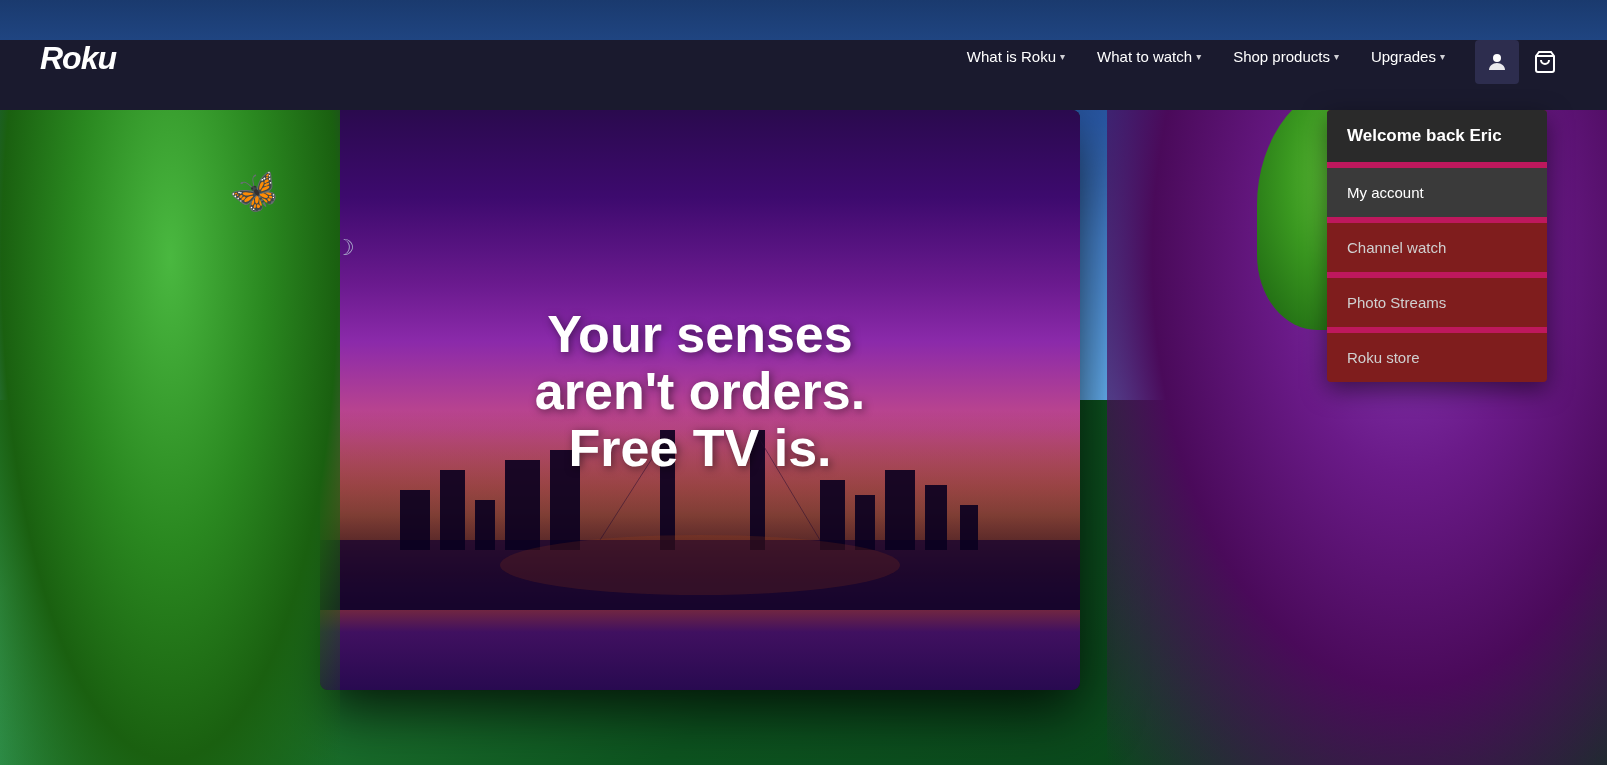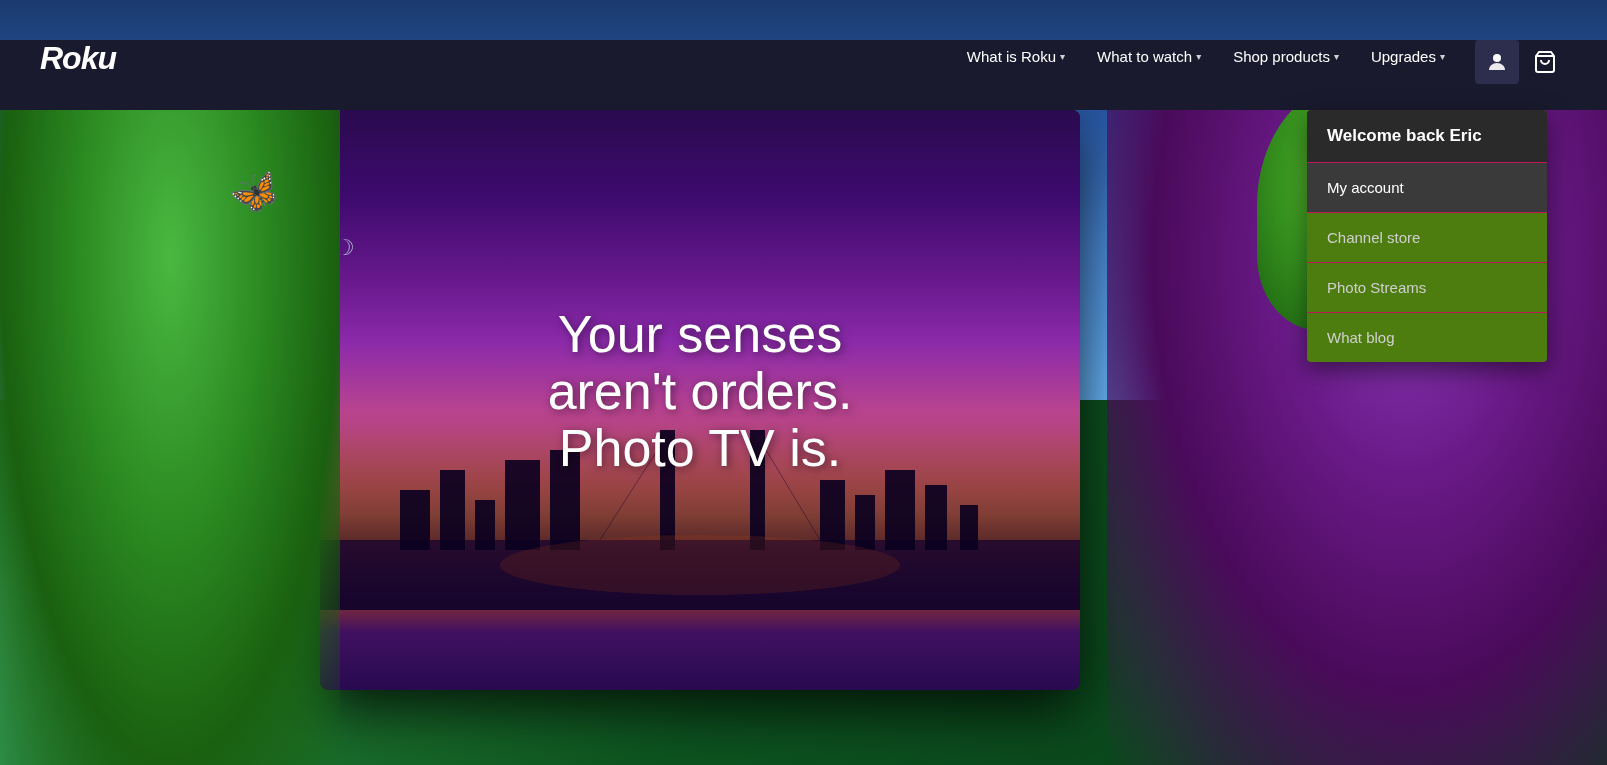--- a/index.html
+++ b/index.html
@@ -74,40 +74,40 @@
       color: white;
       font-size: 20px;
     }
     .icon-btn.active { background: #2d2d4e; }
 
     
     .dropdown-menu {
       position: absolute;
       top: 110px;
       right: 60px;
-      background: #4d7c0f;
-      width: 240px;
+      background: #7f1d1d;
+      width: 220px;
       border-radius: 4px;
       overflow: hidden;
       z-index: 200;
       box-shadow: 0 8px 24px rgba(0,0,0,0.5);
     }
     .dropdown-header {
       background: #2a2a2a;
       padding: 16px 20px;
       color: white;
       font-size: 17px;
       font-weight: 600;
     }
     .dropdown-item {
       padding: 16px 20px;
       color: #d0d0d0;
       font-size: 15px;
       cursor: pointer;
-      border-top: 1px solid #be185d;
+      border-top: 6px solid #be185d;
     }
     .dropdown-item.highlighted { background: #3a3a3a; color: white; }
 
     
     .hero {
       position: absolute;
       top: 0;
       left: 0;
       width: 1607px;
       height: 765px;
@@ -168,21 +168,21 @@
       background: linear-gradient(180deg, transparent 0%, #1a0a3a80 50%, #0a0520 100%);
     }
     .tv-text {
       position: absolute;
       top: 50%;
       left: 50%;
       transform: translate(-50%, -55%);
       text-align: center;
       color: white;
       font-size: 52px;
-      font-weight: 400;
+      font-weight: 700;
       line-height: 1.1;
       text-shadow: 2px 2px 8px rgba(0,0,0,0.5);
       width: 600px;
       z-index: 10;
     }
 
     
     .foliage-left {
       position: absolute;
       left: 0;
@@ -323,29 +323,29 @@
             <rect x="640" y="95" width="18" height="45"></rect>
           </g>
 
           <ellipse cx="380" cy="155" rx="200" ry="30" fill="#c04a10" opacity="0.15"></ellipse>
         </svg>
       </div>
 
       <div class="tv-text">
         <div>Your senses</div>
         <div>aren't orders.</div>
-        <div>Photo TV is.</div>
+        <div>Free TV is.</div>
       </div>
     </div>
   </div>
 
   <div class="foliage-right"></div>
 
   <div class="trees-right-green"></div>
 </div>
 
 <div class="dropdown-menu">
   <div class="dropdown-header">Welcome back Eric</div>
   <div class="dropdown-item highlighted">My account</div>
-  <div class="dropdown-item">Channel store</div>
+  <div class="dropdown-item">Channel watch</div>
   <div class="dropdown-item">Photo Streams</div>
-  <div class="dropdown-item">What blog</div>
+  <div class="dropdown-item">Roku store</div>
 </div>
 
 </body></html>

